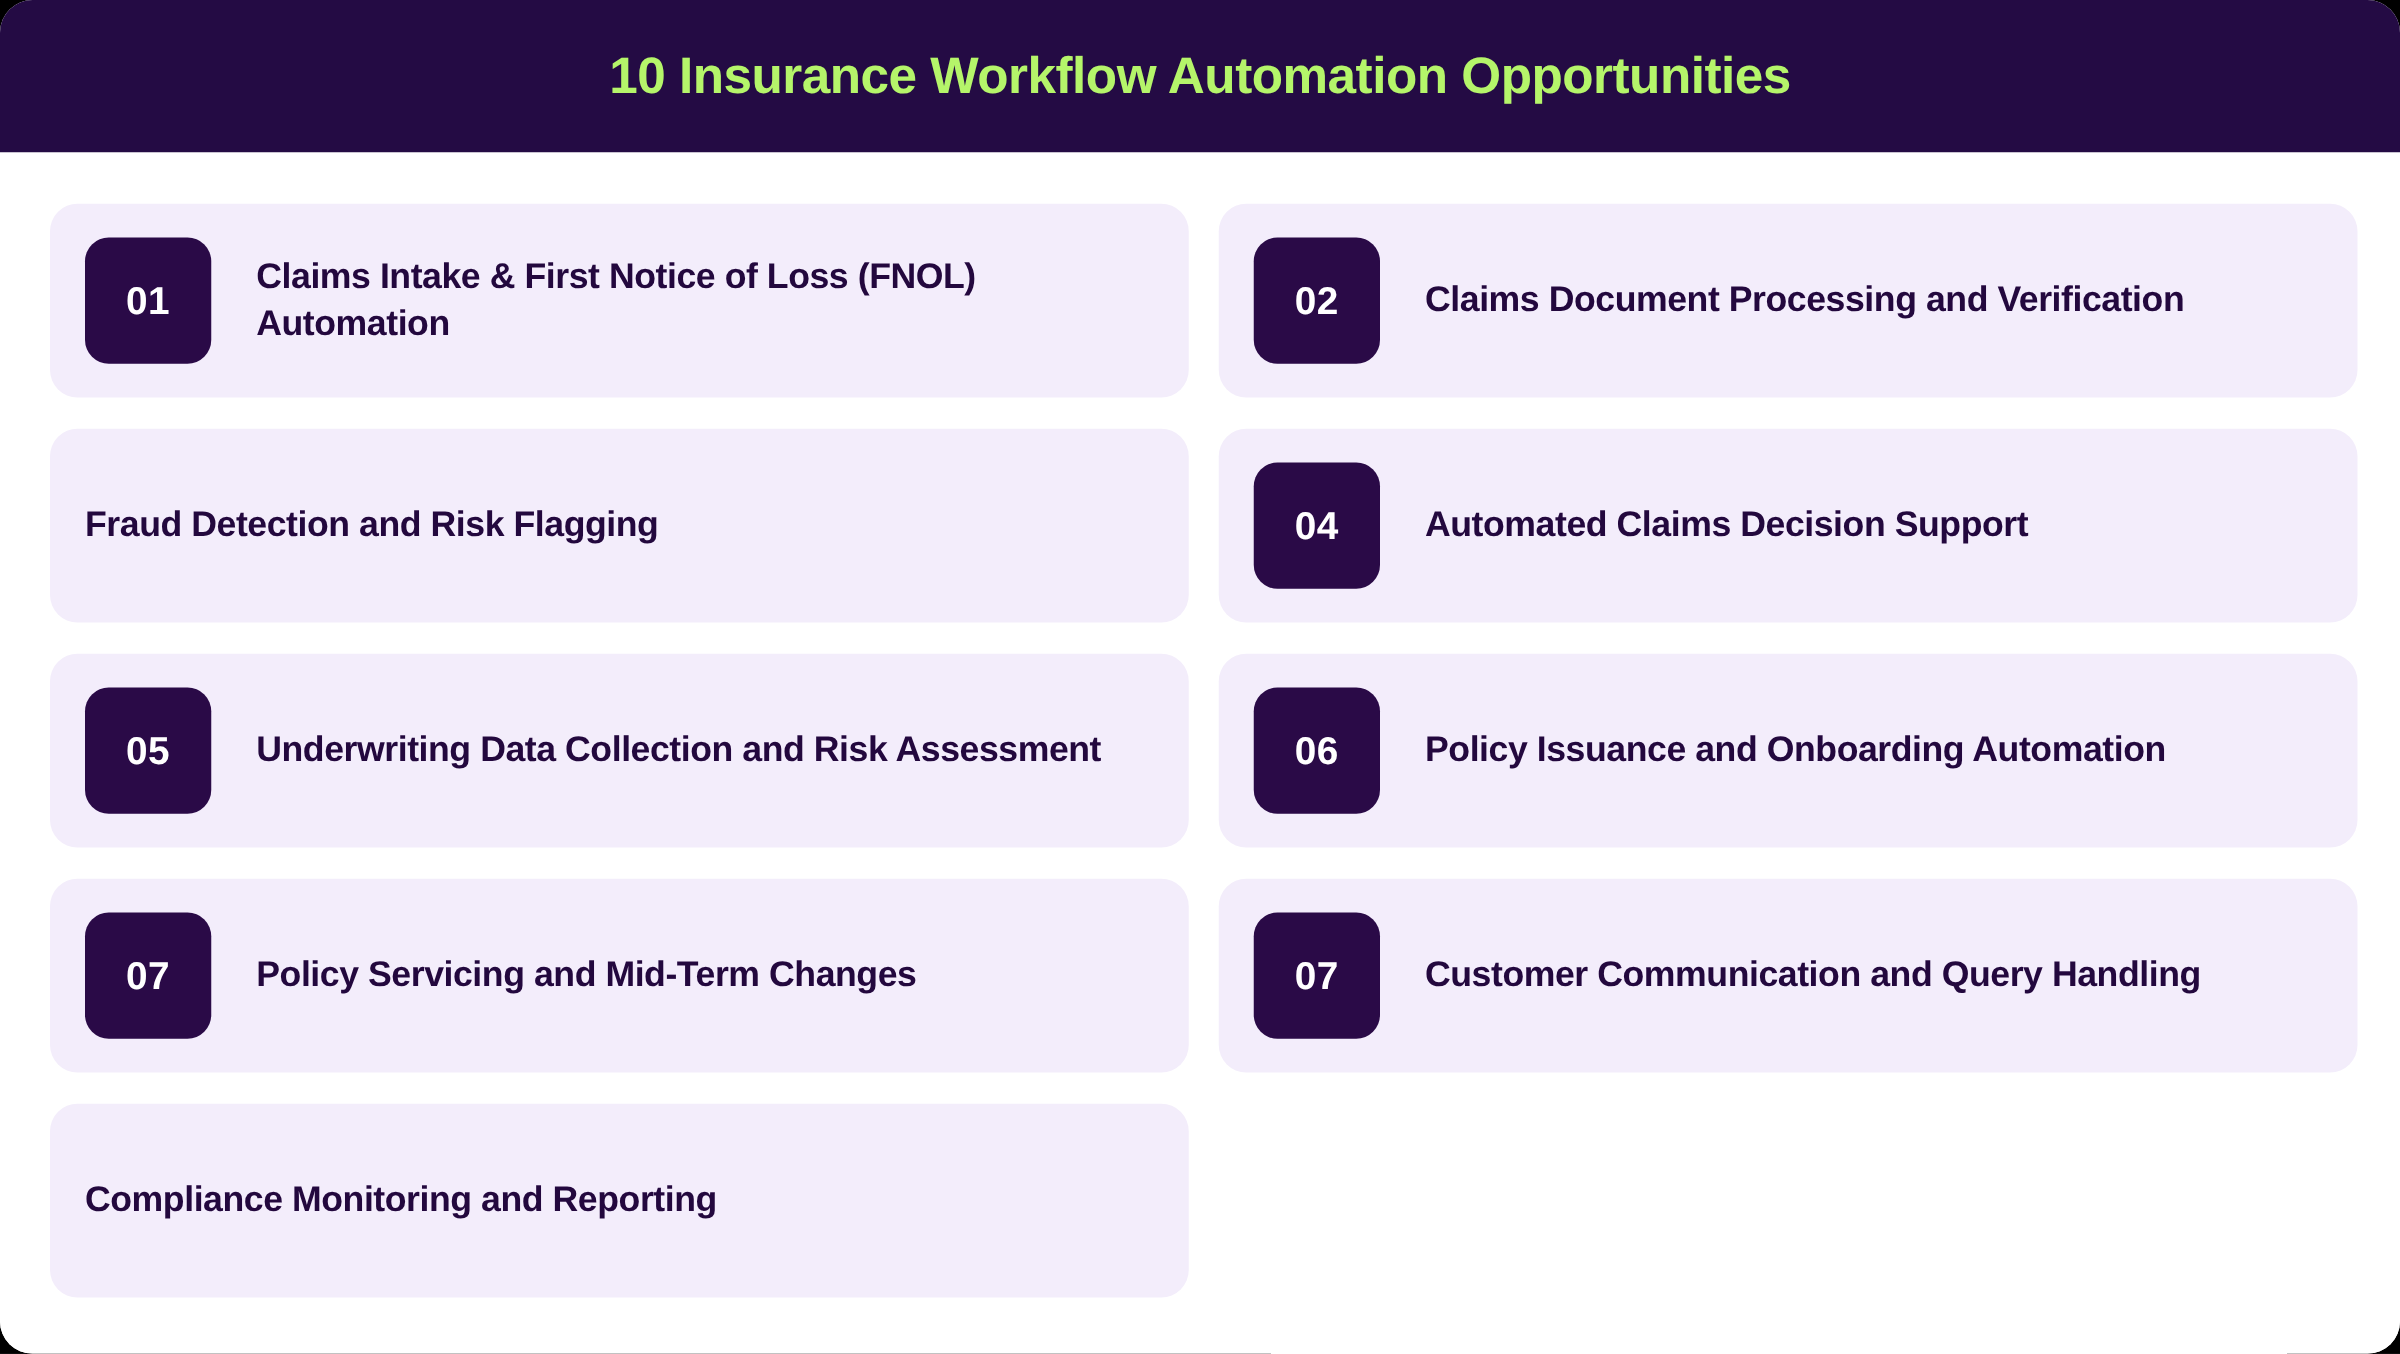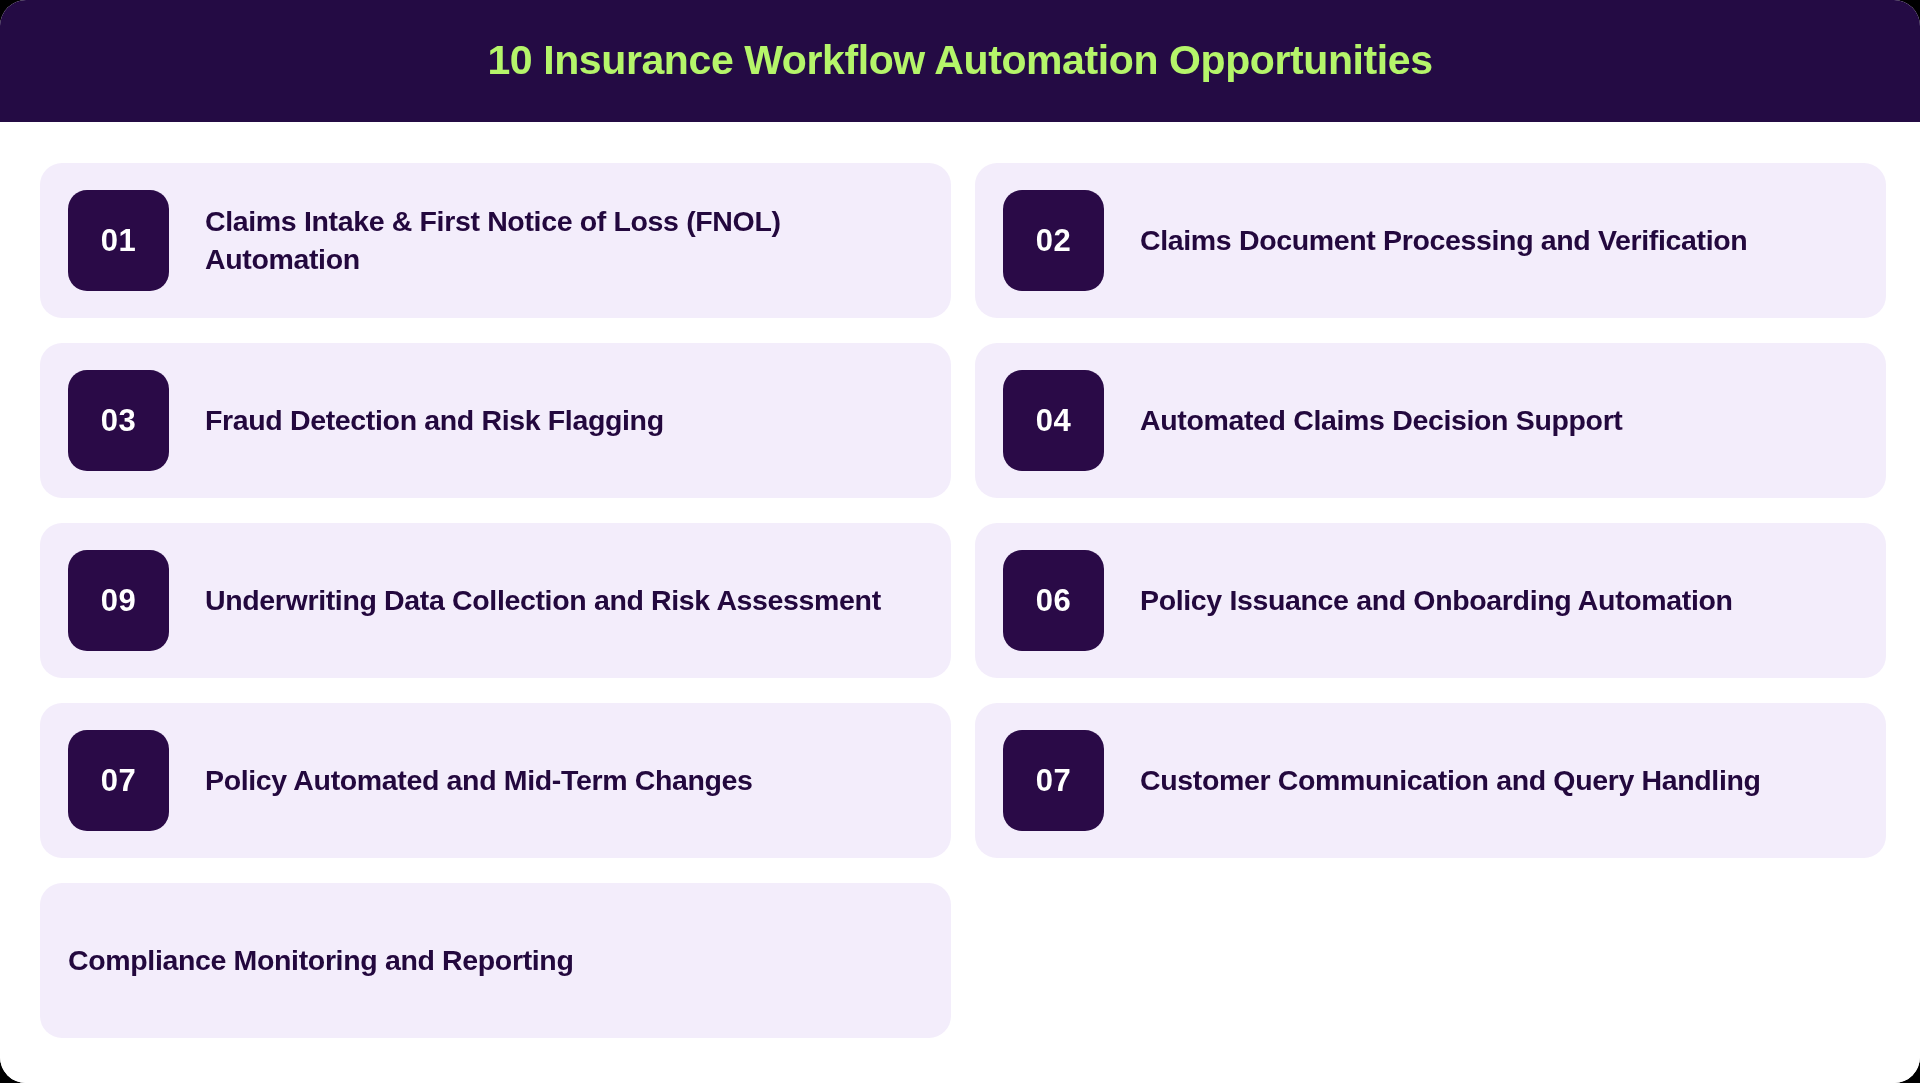--- a/index.html
+++ b/index.html
@@ -141,52 +141,49 @@
       </div>
 
       <div class="opportunity-card col-right">
         <div class="card-number-badge">
           <span class="card-number-text">02</span>
         </div>
         <div class="card-label">Claims Document Processing and Verification</div>
       </div>
 
       <div class="opportunity-card col-left">
-        <div class="card-number-badge">
-          <span class="card-number-text">03</span>
-        </div>
         <div class="card-label">Fraud Detection and Risk Flagging</div>
       </div>
 
       <div class="opportunity-card col-right">
         <div class="card-number-badge">
           <span class="card-number-text">04</span>
         </div>
         <div class="card-label">Automated Claims Decision Support</div>
       </div>
 
       <div class="opportunity-card col-left">
         <div class="card-number-badge">
-          <span class="card-number-text">09</span>
+          <span class="card-number-text">05</span>
         </div>
         <div class="card-label">Underwriting Data Collection and Risk Assessment</div>
       </div>
 
       <div class="opportunity-card col-right">
         <div class="card-number-badge">
           <span class="card-number-text">06</span>
         </div>
         <div class="card-label">Policy Issuance and Onboarding Automation</div>
       </div>
 
       <div class="opportunity-card col-left">
         <div class="card-number-badge">
           <span class="card-number-text">07</span>
         </div>
-        <div class="card-label">Policy Automated and Mid-Term Changes</div>
+        <div class="card-label">Policy Servicing and Mid-Term Changes</div>
       </div>
 
 
       <div class="opportunity-card col-left">
         <div class="card-number-badge">
           <span class="card-number-text">07</span>
         </div>
         <div class="card-label">Customer Communication and Query Handling</div>
       </div>
 

